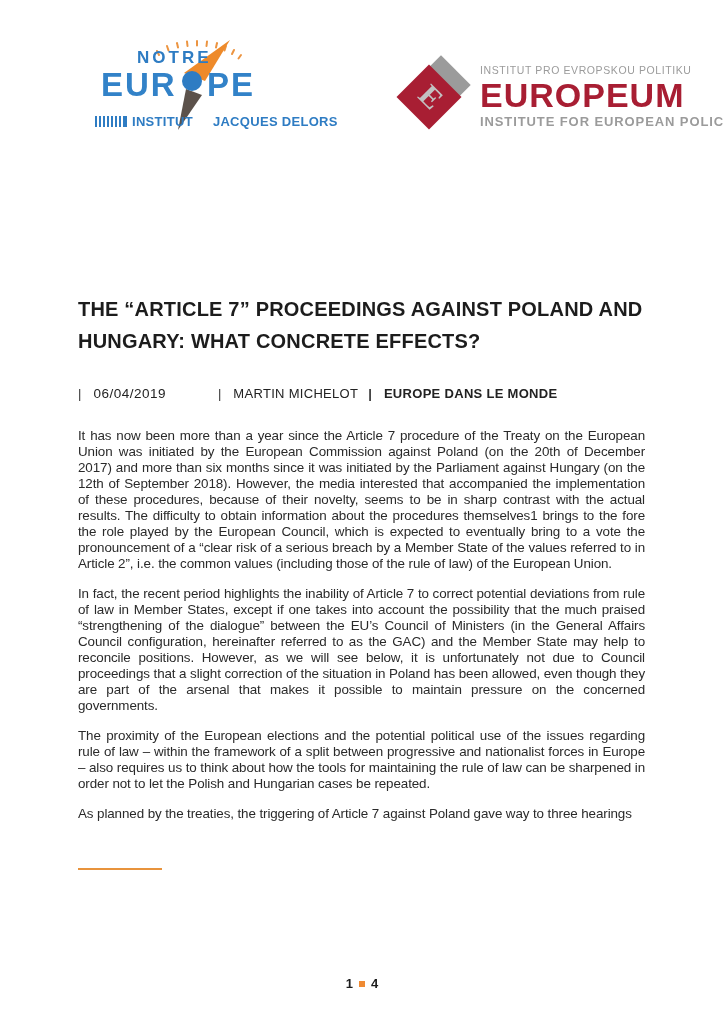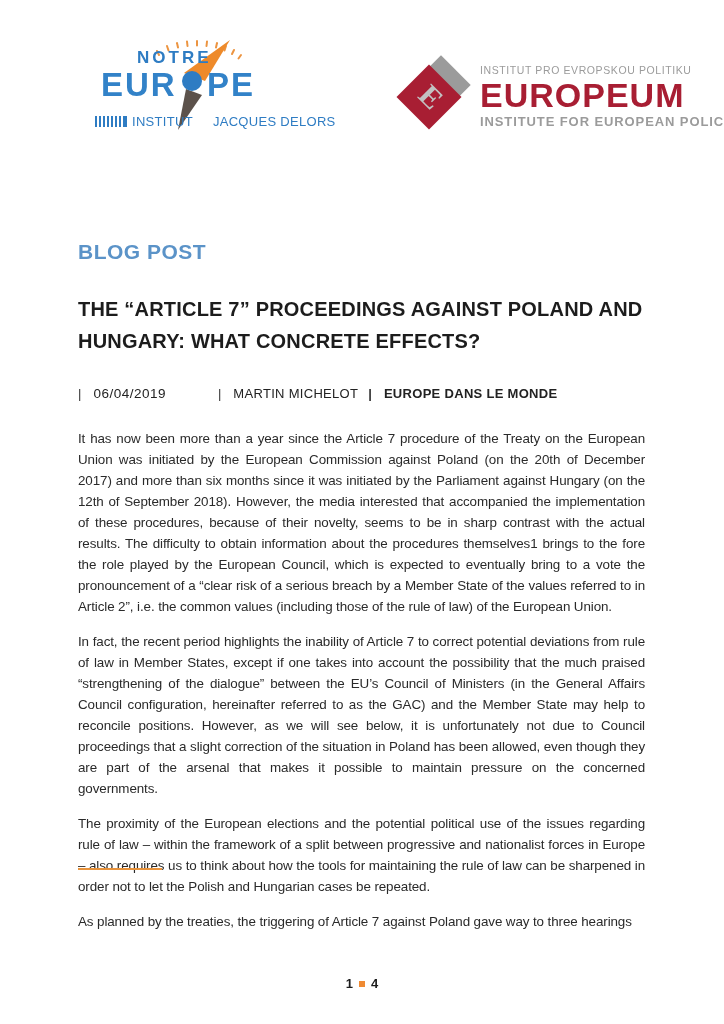--- a/index.html
+++ b/index.html
@@ -29,21 +29,21 @@
   }
   .ne-main {
     position: absolute; left: 6px; top: 26px;
     font-size: 33px; font-weight: 700; color: #3282c8;
     letter-spacing: 2px;
   }
   .ne-main .ne-pe { position: absolute; left: 106px; top: 0; }
   .ne-bottom {
     position: absolute; left: 0; top: 74px;
     display: flex; align-items: center;
-    font-size: 13px; font-weight: 400; color: #2e7cc3;
+    font-size: 13px; font-weight: 700; color: #2e7cc3;
     letter-spacing: 0.3px; white-space: nowrap;
   }
   .ne-bars { display: inline-flex; gap: 2px; margin-right: 5px; align-items: center; }
   .ne-bars i { display: block; width: 2px; height: 11px; background: #2e7cc3; }
   .ne-bars i:last-child { width: 4px; }
   .ne-jacques { margin-left: 20px; }
 
   
   .eu-logo {
     position: absolute; left: 398px; top: 56px;
@@ -98,21 +98,21 @@
   }
   .byline .pipe { font-weight: 400; color: #333; }
   .byline .date { margin-left: 12px; font-size: 13.5px; letter-spacing: 0.5px; }
   .byline .pipe2 { margin-left: 52px; }
   .byline .author { margin-left: 12px; font-weight: 400; letter-spacing: 0.3px; }
   .byline .pipe3 { margin-left: 10px; font-weight: 700; }
   .byline .series { margin-left: 12px; font-weight: 700; letter-spacing: 0.3px; }
 
   .body-copy {
     position: absolute; left: 78px; top: 428px; width: 567px;
-    font-size: 13.4px; line-height: 21px; color: #2a2a2a;
+    font-size: 13.4px; line-height: 16px; color: #2a2a2a;
     text-align: justify; letter-spacing: -0.1px;
   }
   .body-copy p { margin-bottom: 14px; }
   .body-copy p:last-child { margin-bottom: 0; }
 
   
   .footnote {
     position: absolute; left: 78px; top: 868px; width: 570px;
   }
   .footnote-rule {
@@ -189,21 +189,20 @@
       <div class="eu-diamond-red"></div>
       <div class="eu-monogram">E</div>
     </div>
     <div class="eu-text">
       <div class="eu-line1">INSTITUT PRO EVROPSKOU POLITIKU</div>
       <div class="eu-name">EUROPEUM</div>
       <div class="eu-line2">INSTITUTE FOR EUROPEAN POLICY</div>
     </div>
   </div>
 
-  <div class="kicker">BLOG POST</div>
 
   <h1 class="title">THE “ARTICLE 7” PROCEEDINGS AGAINST POLAND AND HUNGARY: WHAT CONCRETE EFFECTS?</h1>
 
   <div class="byline">
     <span class="pipe">|</span>
     <span class="date">06/04/2019</span>
     <span class="pipe pipe2">|</span>
     <span class="author">MARTIN MICHELOT</span>
     <span class="pipe pipe3">|</span>
     <span class="series">EUROPE DANS LE MONDE</span>

